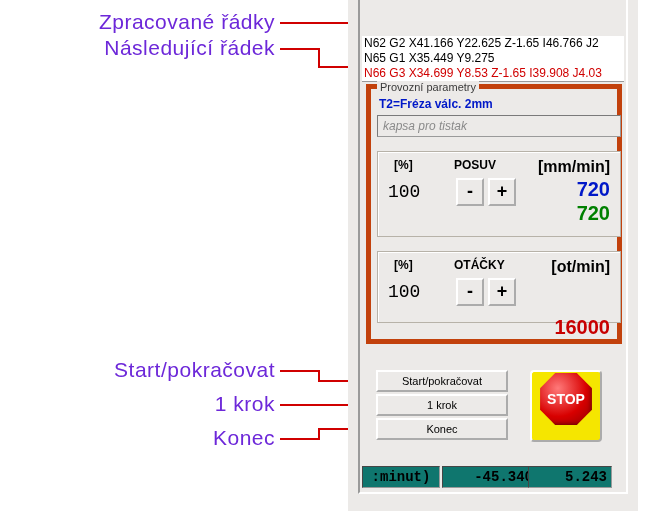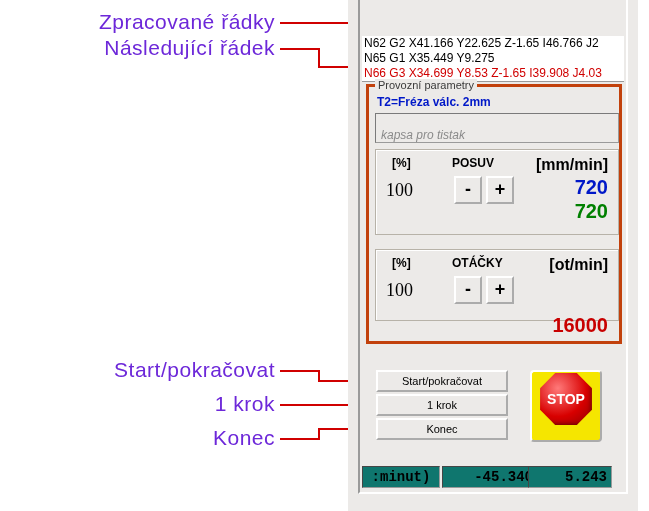--- a/index.html
+++ b/index.html
@@ -76,21 +76,21 @@
   .code-line { color: #000; }
   .code-line.current { color: #d00000; }
 
   
   .groupbox {
     position: absolute;
     left: 18px;
     top: 84px;
     width: 256px;
     height: 260px;
-    border: 3px solid #c2410c;
+    border: 5px solid #c2410c;
     background: #eceae8;
   }
   .groupbox-title {
     position: absolute;
     top: -8px;
     left: 6px;
     background: #eceae8;
     padding: 0 3px;
     font-size: 11px;
     color: #3a3a3a;
@@ -101,26 +101,26 @@
     left: 8px;
     font-size: 12px;
     font-weight: bold;
     color: #0018c8;
   }
   .desc-field {
     position: absolute;
     top: 26px;
     left: 6px;
     width: 244px;
-    height: 30px;
+    height: 22px;
     background: #eceae8;
     border: 1px solid #9a9a9a;
     border-top-color: #7a7a7a;
     border-left-color: #7a7a7a;
-    padding: 14px 5px;
+    padding: 3px 5px;
     color: #8a8a8a;
     font-size: 12px;
     font-style: italic;
     font-family: "Tahoma","Arial",sans-serif;
   }
 
   
   .param-box {
     position: absolute;
     left: 6px;
@@ -152,21 +152,21 @@
     right: 10px;
     top: 6px;
     font-size: 16px;
     font-weight: bold;
   }
   .val-pct {
     position: absolute;
     left: 10px;
     top: 30px;
     font-size: 18px;
-    font-family: Liberation Serif, serif;
+    font-family: Liberation Mono, monospace;
   }
   .spin-btn {
     position: absolute;
     top: 26px;
     width: 28px;
     height: 28px;
     background: #eceae8;
     border: 2px outset #ffffff;
     font-size: 18px;
     font-weight: bold;

